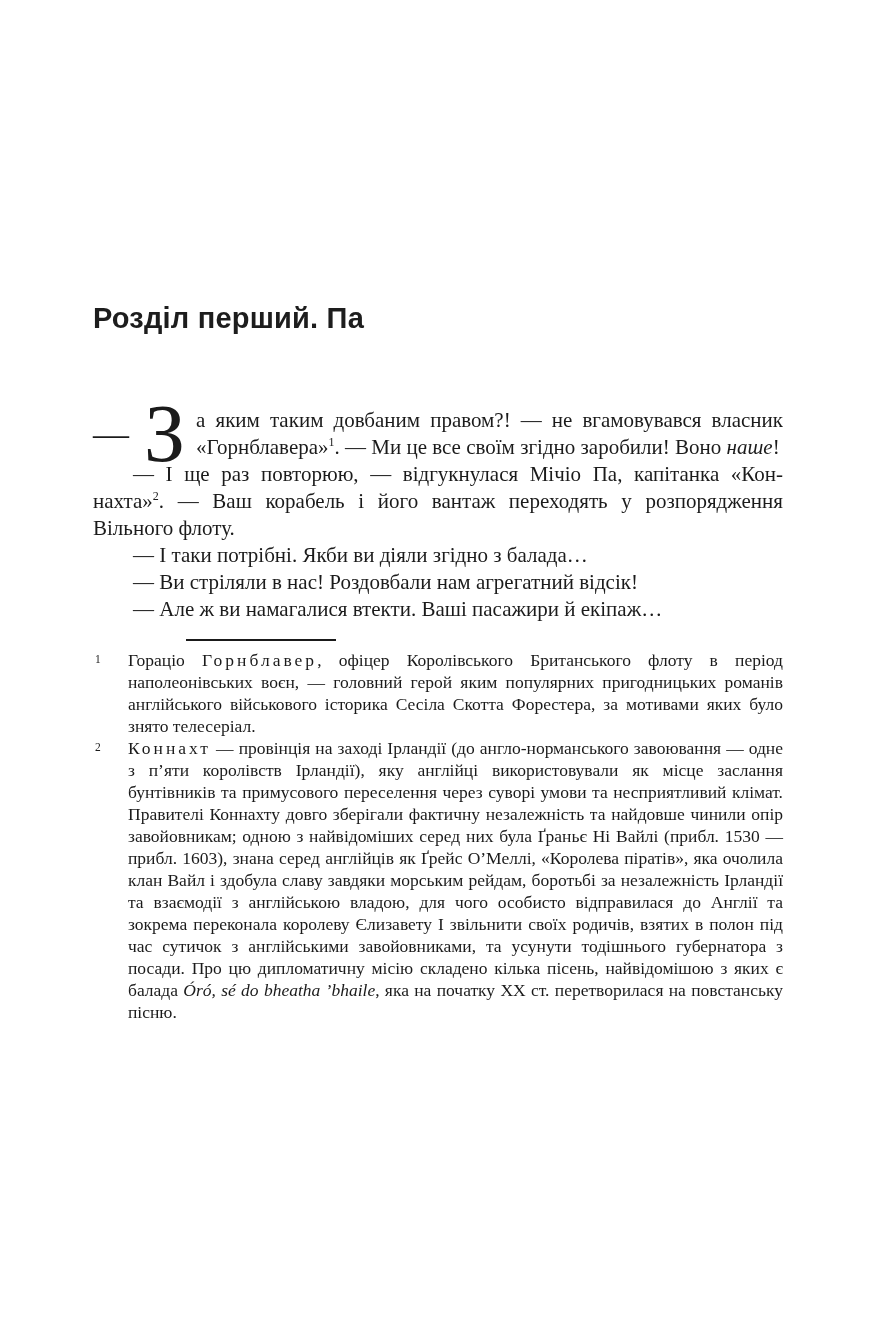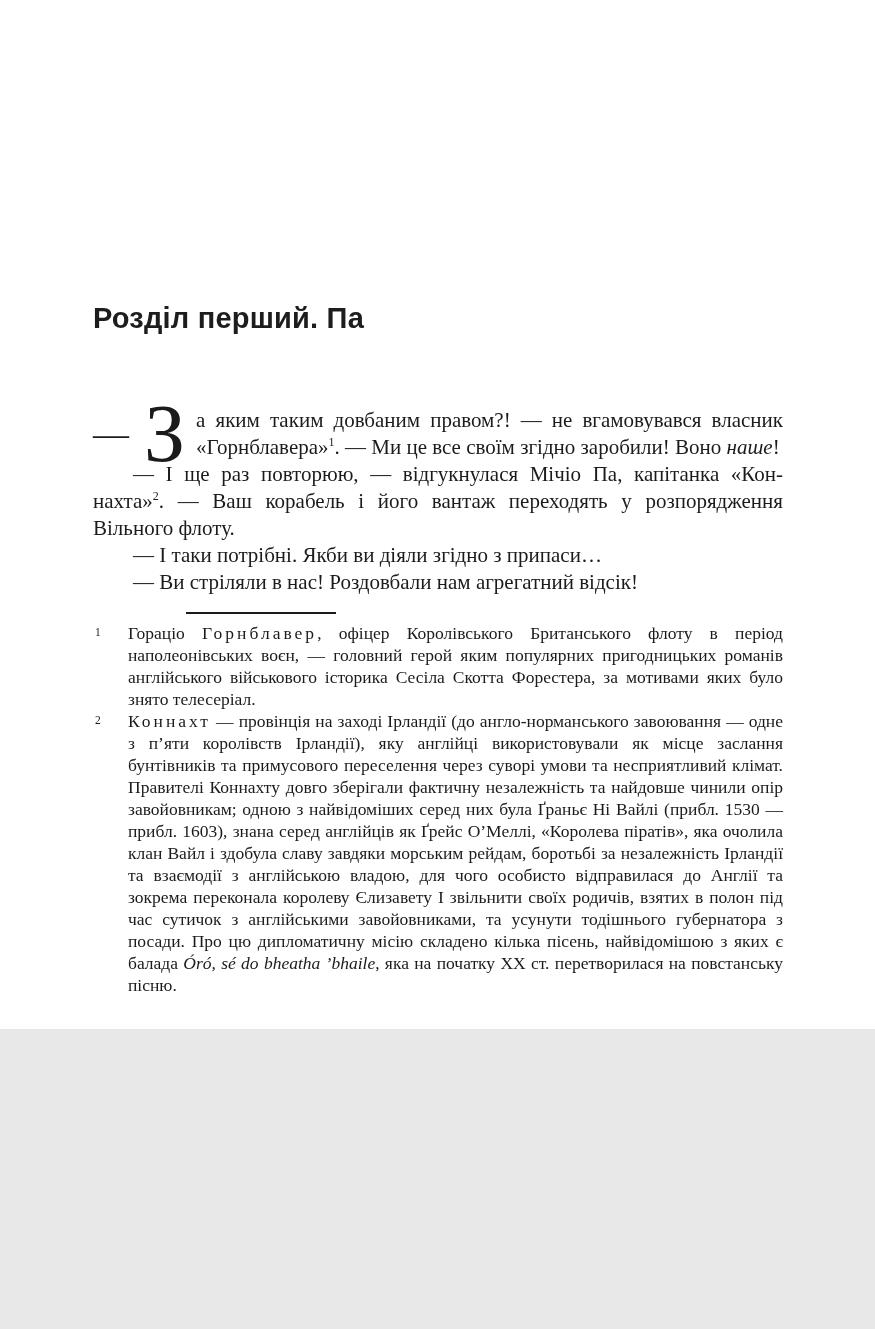--- a/index.html
+++ b/index.html
@@ -1,19 +1,19 @@
 <!DOCTYPE html>
 <html lang="uk"><head>
 <meta charset="utf-8">
 <style>
   * { margin:0; padding:0; box-sizing:border-box; }
   html,body { background:#e8e8e8; }
   .page {
     position:relative;
-    width:875px; height:1029px;
+    width:875px; height:1329px;
     margin:0 auto;
     background:#ffffff;
     color:#1a1a1a;
     font-family:"Liberation Serif", serif;
     overflow:hidden;
   }
   .content { padding-left:93px; padding-right:92px; }
 
   .heading {
     padding-top:301px;
@@ -94,22 +94,23 @@
   <div class="content">
 
     <h1 class="heading">Розділ перший. Па</h1>
 
     <div class="body-text">
         <p class="para first"><span class="dc-wrap">
             <span class="dc-dash">—</span>
             <span class="dc-letter">З</span>
           </span><span>а яким таким довбаним правом?! — не вгамовувався влас­ник «Горнблавера»</span><span class="run-sup">1</span><span>. — Ми це все своїм згідно заробили! Воно </span><span class="run-italic">наше</span><span>!</span></p>
         <p class="para indent"><span>— І ще раз повторюю, — відгукнулася Мічіо Па, капітанка «Кон­нахта»</span><span class="run-sup">2</span><span>. — Ваш корабель і його вантаж переходять у розпорядження Вільного флоту.</span></p>
-        <p class="para indent"><span>— І таки потрібні. Якби ви діяли згідно з припаси…</span></p>
+        <p class="para indent"><span>— І таки потрібні. Якби ви діяли згідно з балада…</span></p>
         <p class="para indent"><span>— Ви стріляли в нас! Роздовбали нам агрегатний відсік!</span></p>
+        <p class="para indent"><span>— Але ж ви намагалися втекти. Ваші пасажири й екіпаж…</span></p>
       </div>
 
     <div class="fn-separator-holder">
         <div class="fn-separator"></div>
       </div>
 
     <div class="footnotes">
         <div class="footnote"><span class="fn-marker">1</span><span>Гораціо </span><span class="run-spaced">Горнблавер</span><span>, офіцер Королівського Британського флоту в період наполеонівських воєн, — головний герой яким популярних пригодницьких романів англійського військового історика Сесіла Скотта Форестера, за мо­тивами яких було знято телесеріал.</span></div>
         <div class="footnote"><span class="fn-marker">2</span><span class="run-spaced">Коннахт</span><span> — провінція на заході Ірландії (до англо-норманського завою­вання — одне з п’яти королівств Ірландії), яку англійці використовували як місце заслання бунтівників та примусового переселення через суворі умови та несприятливий клімат. Правителі Коннахту довго зберігали фактичну не­залежність та найдовше чинили опір завойовникам; одною з найвідоміших серед них була Ґраньє Ні Вайлі (прибл. 1530 — прибл. 1603), знана серед ан­глійців як Ґрейс О’Меллі, «Королева піратів», яка очолила клан Вайл і здо­була славу завдяки морським рейдам, боротьбі за незалежність Ірландії та взаємодії з англійською владою, для чого особисто відправилася до Англії та зокрема переконала королеву Єлизавету I звільнити своїх родичів, взятих в полон під час сутичок з англійськими завойовниками, та усунути тодіш­нього губернатора з посади. Про цю дипломатичну місію складено кілька пі­сень, найвідомішою з яких є балада </span><span class="run-italic">Óró, sé do bheatha ’bhaile</span><span>, яка на початку XX ст. перетворилася на повстанську пісню.</span></div>
       </div>

